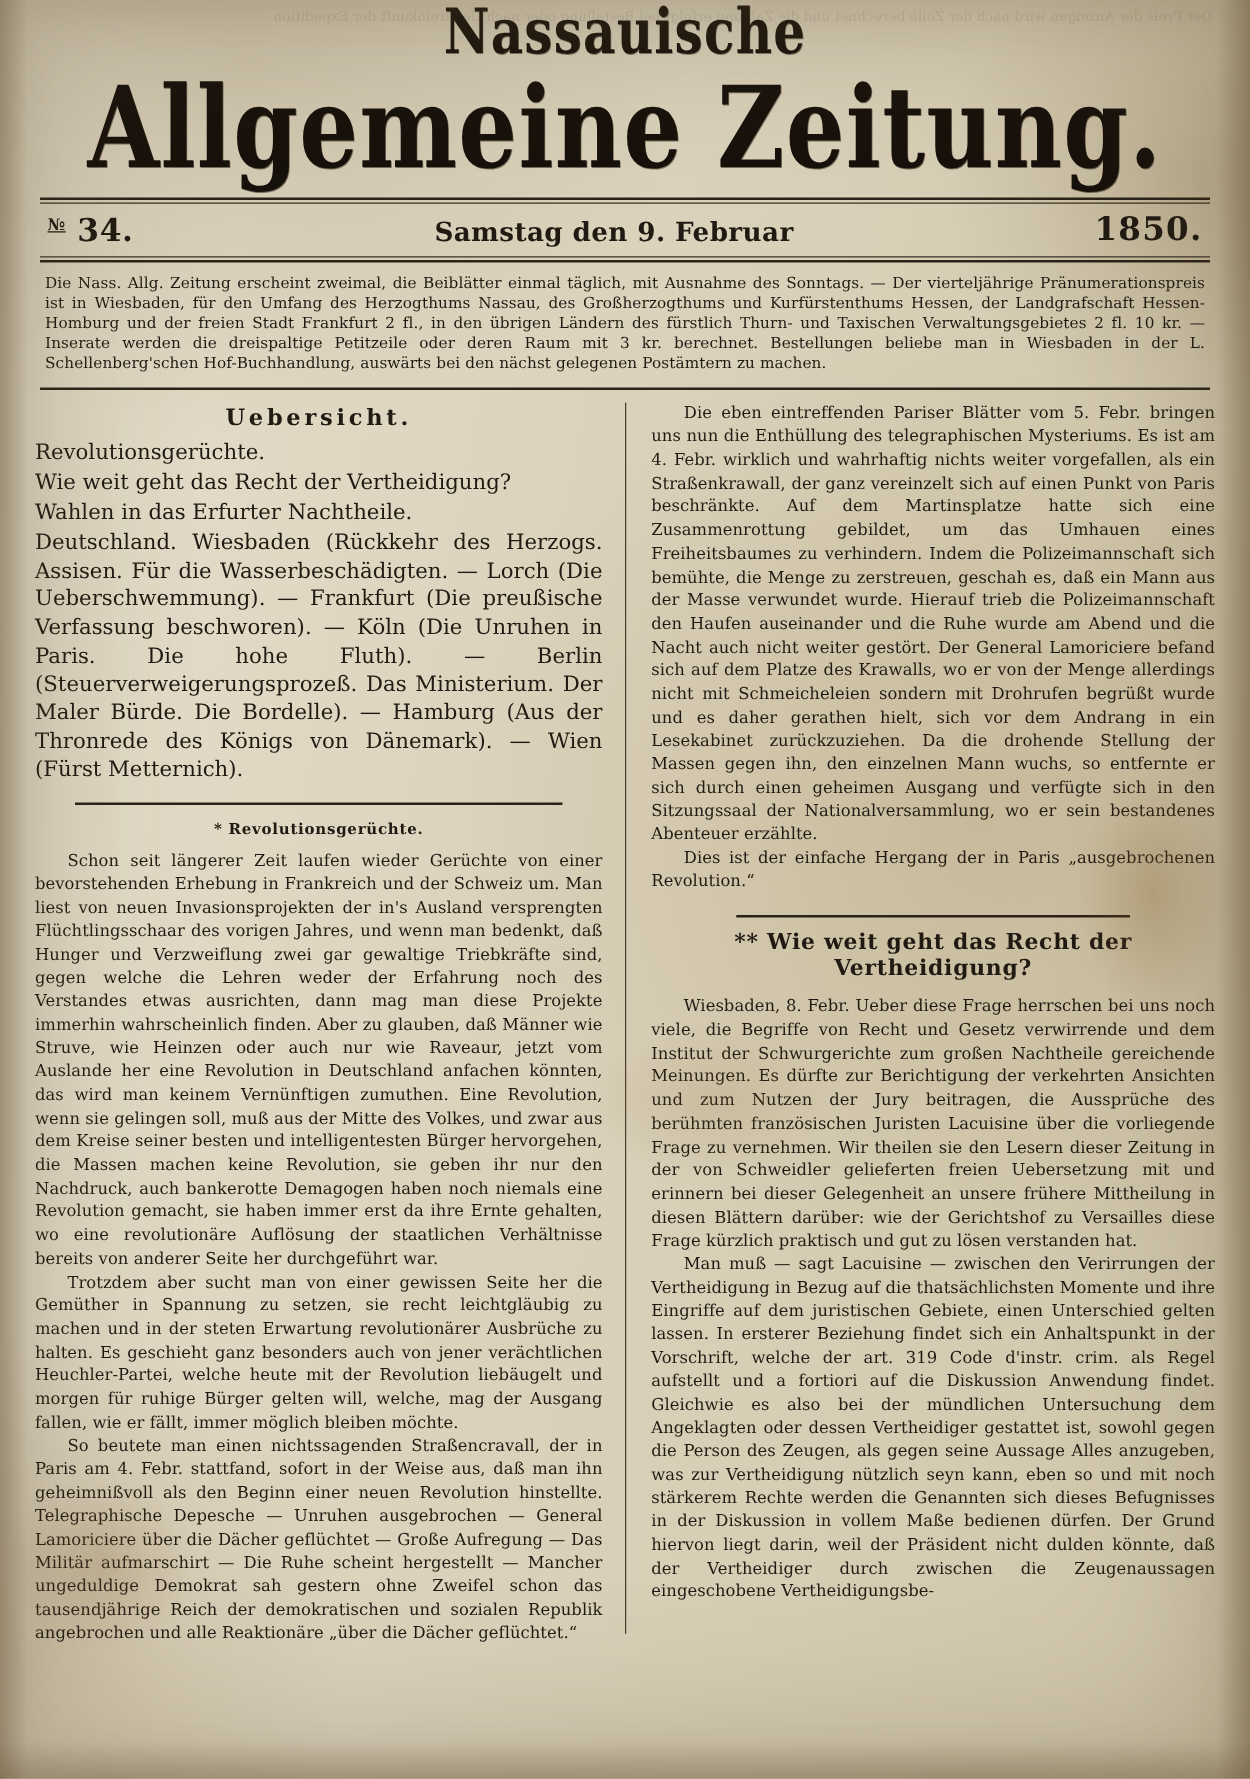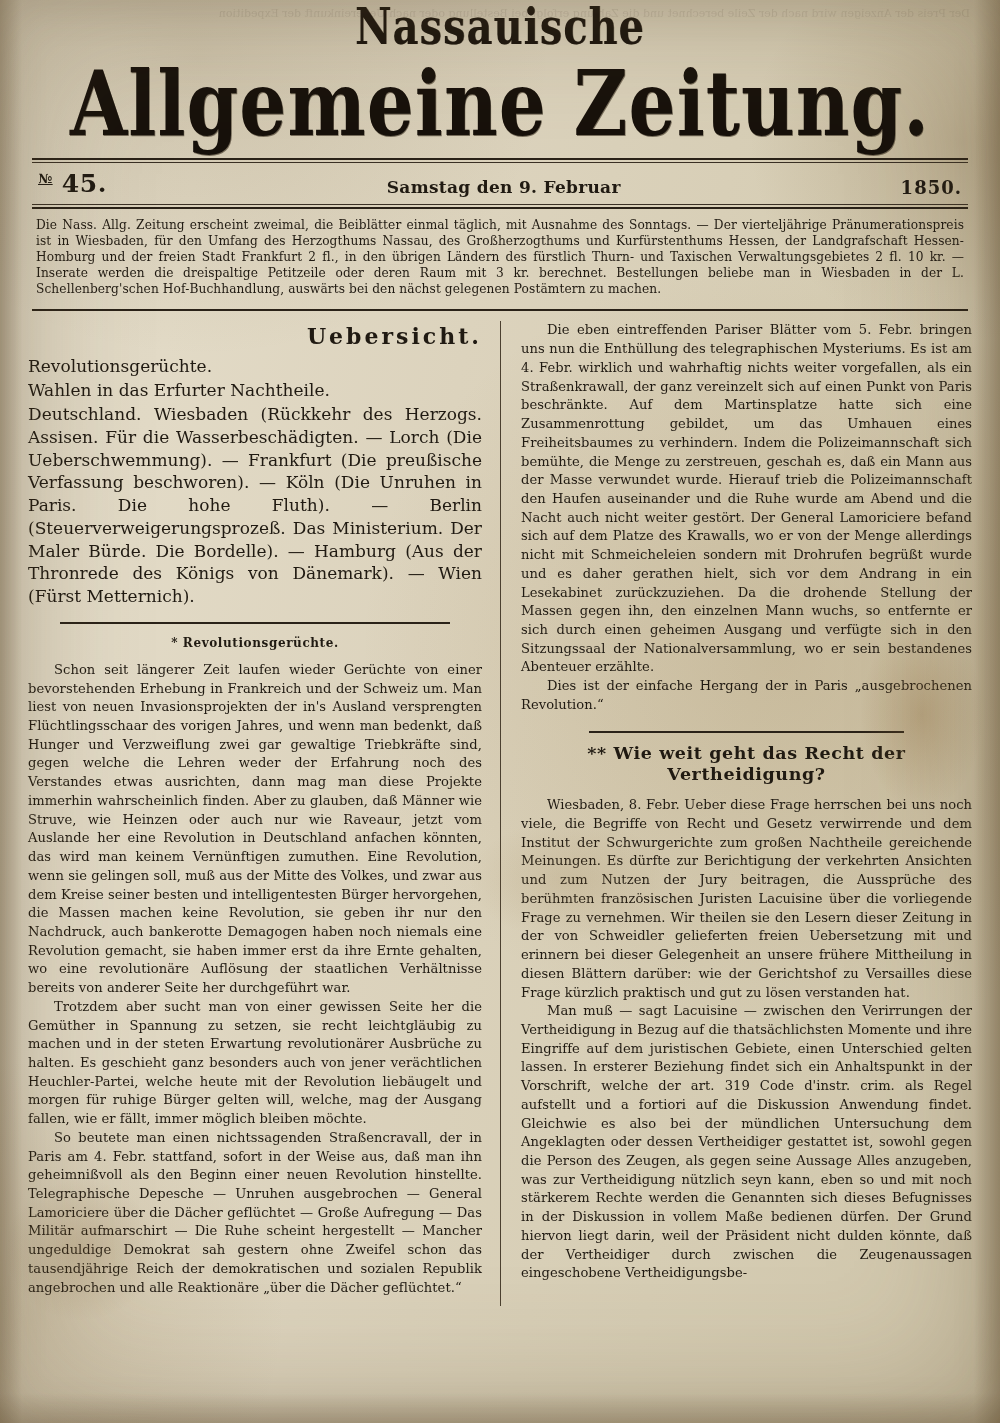--- a/index.html
+++ b/index.html
@@ -89,26 +89,26 @@
   .issue-no {
     font-size: 25px;
     letter-spacing: 0.5px;
   }
   .issue-no sup {
     font-size: 13px;
     font-weight: 700;
     text-decoration: underline;
   }
   .issue-date {
-    font-size: 17px;
+    font-size: 21px;
     letter-spacing: 0.3px;
     padding-bottom: 1px;
   }
   .issue-year {
-    font-size: 18px;
+    font-size: 26px;
     letter-spacing: 1px;
     text-align: center;
   }
 
   .rule-double-a {
     border: 0;
     border-top: 1px solid #3a3024;
     margin: 2px 4px 0 4px;
   }
   .rule-double-b {
@@ -140,22 +140,22 @@
   }
   .col {
     width: 50%;
     box-sizing: border-box;
     position: relative;
   }
   .col.left { padding-right: 18px; }
   .col.right { padding-left: 20px; border-left: 1px solid #4b4030; }
 
   .ueber-title {
-    text-align: right;
-    font-size: 22px;
+    text-align: center;
+    font-size: 18px;
     font-weight: 700;
     letter-spacing: 3px;
     margin: 2px 0 6px 0;
   }
 
   .overview {
     font-size: 17px;
     line-height: 1.34;
     text-align: justify;
   }
@@ -251,41 +251,42 @@
     <div class="mast-line1">Nassauische</div>
     <div class="mast-line2">Allgemeine Zeitung.</div>
   </div>
 
   <hr class="rule-top">
   <hr class="rule-thin">
 
   <div class="issue-row">
     <div class="issue-no">
       <sup>№</sup>
-      <span>45.</span>
+      <span>34.</span>
     </div>
     <div class="issue-date">Samstag den 9. Februar</div>
     <div class="issue-year">1850.</div>
   </div>
 
   <hr class="rule-double-a">
   <hr class="rule-double-b">
 
   <div class="notice">Die Nass. Allg. Zeitung erscheint zweimal, die Beiblätter einmal täglich, mit Ausnahme des Sonntags. — Der vierteljährige Pränumerationspreis ist in Wiesbaden, für den Umfang des Herzogthums Nassau, des Großherzogthums und Kurfürstenthums Hessen, der Landgrafschaft Hessen-Homburg und der freien Stadt Frankfurt 2 fl., in den übrigen Ländern des fürstlich Thurn- und Taxischen Verwaltungsgebietes 2 fl. 10 kr. — Inserate werden die dreispaltige Petitzeile oder deren Raum mit 3 kr. berechnet. Bestellungen beliebe man in Wiesbaden in der L. Schellenberg'schen Hof-Buchhandlung, auswärts bei den nächst gelegenen Postämtern zu machen.</div>
 
   <hr class="rule-after-notice">
 
   <div class="columns">
 
     <div class="col left">
 
       <div class="ueber-title">Uebersicht.</div>
 
       <div class="overview">
         <p>Revolutionsgerüchte.</p>
+        <p>Wie weit geht das Recht der Vertheidigung?</p>
         <p>Wahlen in das Erfurter Nachtheile.</p>
         <p>Deutschland. Wiesbaden (Rückkehr des Herzogs. Assisen. Für die Wasserbeschädigten. — Lorch (Die Ueberschwemmung). — Frankfurt (Die preußische Verfassung beschworen). — Köln (Die Unruhen in Paris. Die hohe Fluth). — Berlin (Steuerverweigerungsprozeß. Das Ministerium. Der Maler Bürde. Die Bordelle). — Hamburg (Aus der Thronrede des Königs von Dänemark). — Wien (Fürst Metternich).</p>
       </div>
 
       <hr class="ov-rule">
 
       <div class="art-head">* Revolutionsgerüchte.</div>
 
       <div class="body-text">
         <p>Schon seit längerer Zeit laufen wieder Gerüchte von einer bevorstehenden Erhebung in Frankreich und der Schweiz um. Man liest von neuen Invasionsprojekten der in's Ausland versprengten Flüchtlingsschaar des vorigen Jahres, und wenn man bedenkt, daß Hunger und Verzweiflung zwei gar gewaltige Triebkräfte sind, gegen welche die Lehren weder der Erfahrung noch des Verstandes etwas ausrichten, dann mag man diese Projekte immerhin wahrscheinlich finden. Aber zu glauben, daß Männer wie Struve, wie Heinzen oder auch nur wie Raveaur, jetzt vom Auslande her eine Revolution in Deutschland anfachen könnten, das wird man keinem Vernünftigen zumuthen. Eine Revolution, wenn sie gelingen soll, muß aus der Mitte des Volkes, und zwar aus dem Kreise seiner besten und intelligentesten Bürger hervorgehen, die Massen machen keine Revolution, sie geben ihr nur den Nachdruck, auch bankerotte Demagogen haben noch niemals eine Revolution gemacht, sie haben immer erst da ihre Ernte gehalten, wo eine revolutionäre Auflösung der staatlichen Verhältnisse bereits von anderer Seite her durchgeführt war.</p>

